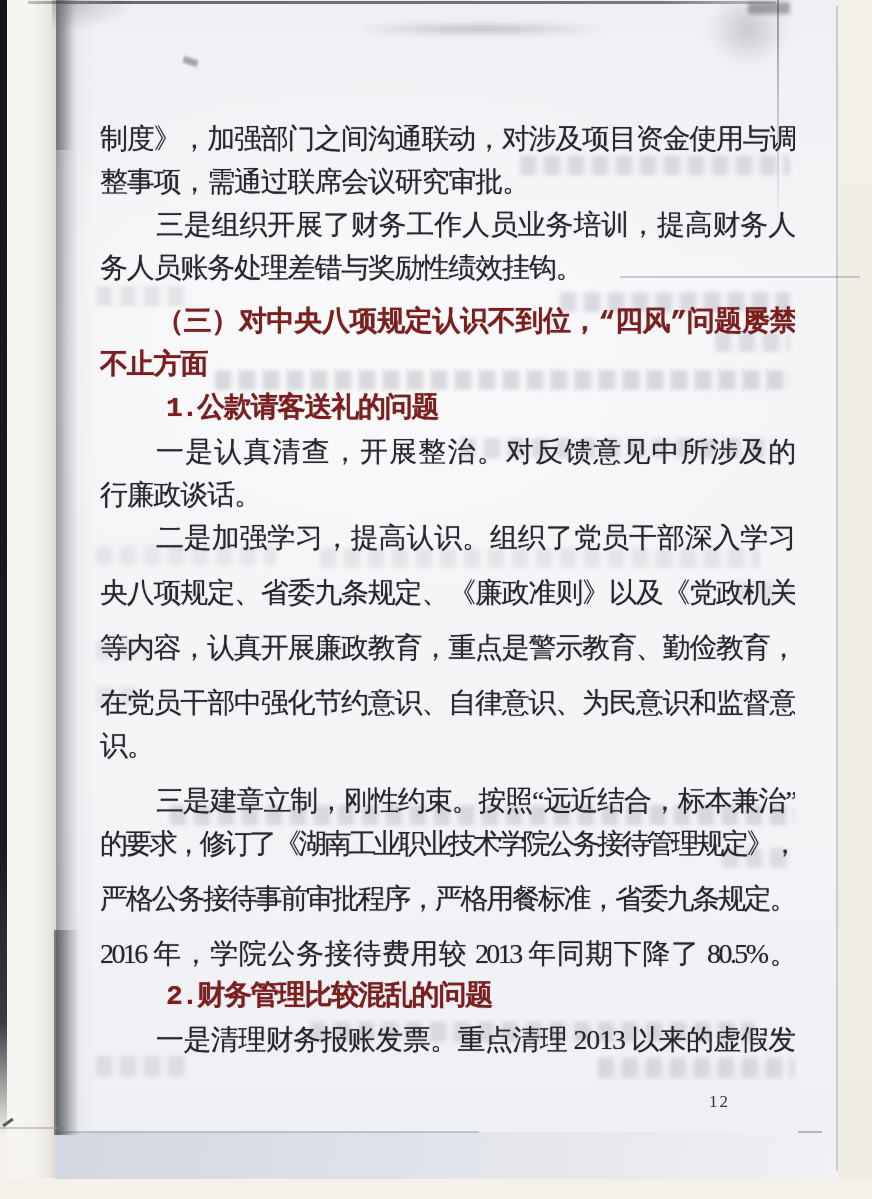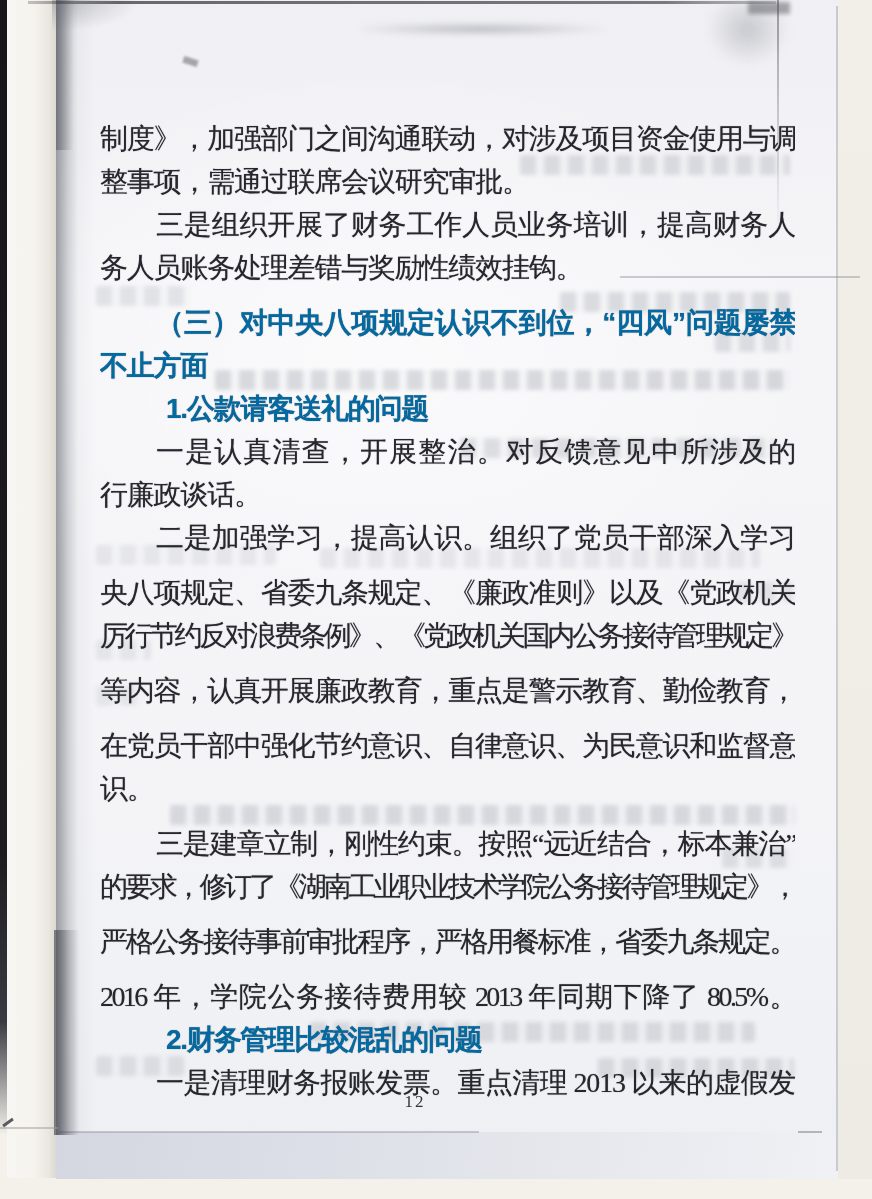--- a/index.html
+++ b/index.html
@@ -29,26 +29,26 @@
     text-shadow:0 0 1px rgba(45,45,58,0.55);
     text-align:left;
   }
   .justify{text-align:justify;text-align-last:justify;}
   .short{text-align:center;text-align-last:left;}
   .indent{padding-left:56px;width:639px;}
   .indent2{padding-left:66px;width:629px;}
   .snug{letter-spacing:-2.6px;margin-top:12px;}
   .tight{letter-spacing:-4px;}
   .heading{
-    font-weight:700;color:#0369a1;
-    font-family:Liberation Sans, sans-serif;
+    font-weight:700;color:#7f1d1d;
+    font-family:Liberation Mono, monospace;
     text-shadow:0 0 1px rgba(25,25,32,0.6);
   }
   .pagenum{
-    position:absolute;left:100px;top:1092px;width:630px;text-align:center;
+    position:absolute;left:100px;top:1092px;width:630px;text-align:right;
     font-size:17px;letter-spacing:2px;color:#33333a;z-index:3;
   }
 
   
   .ghost{
     position:absolute;height:20px;border-radius:3px;z-index:2;
     filter:blur(2.2px);
     background:repeating-linear-gradient(90deg,
       rgba(106,111,124,0.38) 0px, rgba(106,111,124,0.38) 16px,
       rgba(106,111,124,0.05) 16px, rgba(106,111,124,0.05) 24px);
@@ -171,21 +171,20 @@
       <div class="line short">整事项，需通过联席会议研究审批。</div>
       <div class="line indent justify">三是组织开展了财务工作人员业务培训，提高财务人员</div>
       <div class="line short">务人员账务处理差错与奖励性绩效挂钩。</div>
       <div class="line indent justify heading snug">（三）对中央八项规定认识不到位，“四风”问题屡禁</div>
       <div class="line short heading">不止方面</div>
       <div class="line indent2 short heading">1.公款请客送礼的问题</div>
       <div class="line indent justify">一是认真清查，开展整治。对反馈意见中所涉及的 2013</div>
       <div class="line short">行廉政谈话。</div>
       <div class="line indent justify">二是加强学习，提高认识。组织了党员干部深入学习中</div>
       <div class="line justify snug">央八项规定、省委九条规定、《廉政准则》以及《党政机关</div>
-      <div class="line justify tight">厉行节约反对浪费条例》、《党政机关国内公务接待管理规定》</div>
       <div class="line justify snug">等内容，认真开展廉政教育，重点是警示教育、勤俭教育，</div>
       <div class="line justify snug">在党员干部中强化节约意识、自律意识、为民意识和监督意</div>
       <div class="line short">识。</div>
       <div class="line indent justify snug">三是建章立制，刚性约束。按照“远近结合，标本兼治”</div>
       <div class="line justify tight">的要求，修订了《湖南工业职业技术学院公务接待管理规定》，</div>
       <div class="line justify snug">严格公务接待事前审批程序，严格用餐标准，省委九条规定。</div>
       <div class="line justify snug">2016 年，学院公务接待费用较 2013 年同期下降了 80.5%。</div>
       <div class="line indent2 short heading">2.财务管理比较混乱的问题</div>
       <div class="line indent justify">一是清理财务报账发票。重点清理 2013 以来的虚假发</div>
     </div>

